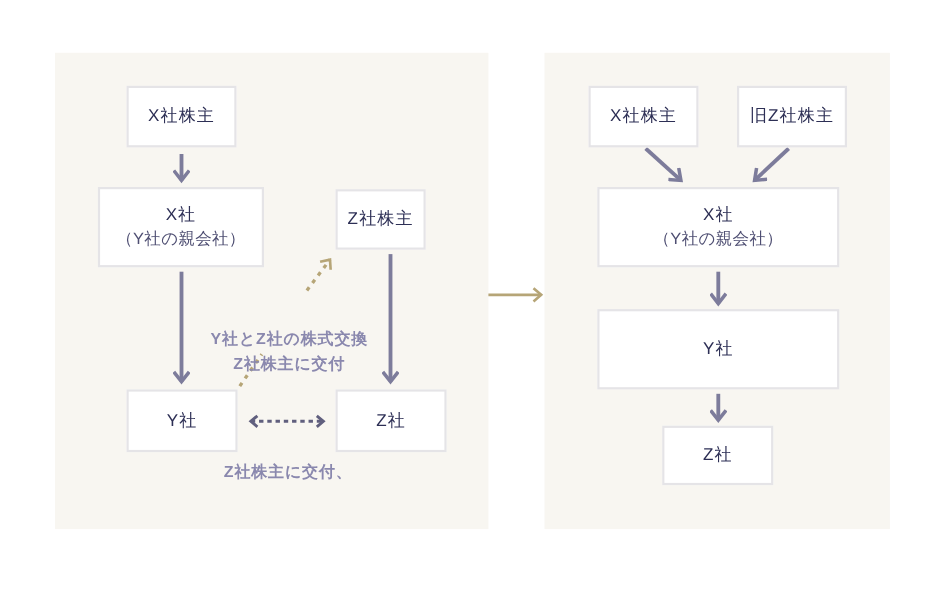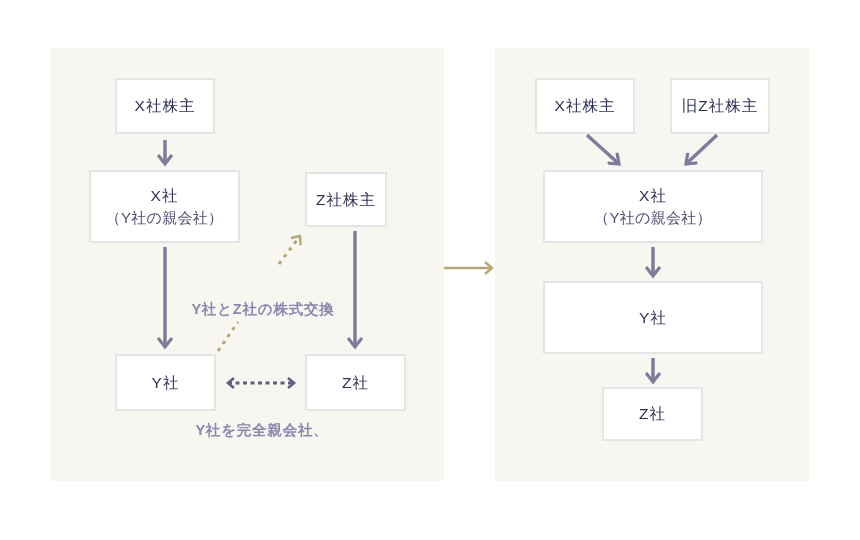--- a/index.html
+++ b/index.html
@@ -83,24 +83,25 @@
   <div class="box" style="left:115px;top:354px;width:101px;height:57px;">
     <span class="label">Y社</span>
   </div>
 
   <div class="box" style="left:305px;top:354px;width:101px;height:57px;">
     <span class="label">Z社</span>
   </div>
 
   <div class="note" style="left:158px;top:257px;width:210px;margin-top:42px;">
     <div>Y社とZ社の株式交換</div>
+    <div>Z社株主に交付</div>
   </div>
 
   <div class="note" style="left:132px;top:419px;width:260px;line-height:22px;">
-    <div>Y社を完全親会社、</div>
+    <div>Z社株主に交付、</div>
   </div>
 
   <div class="box" style="left:535px;top:78px;width:100px;height:56px;">
     <span class="label">X社株主</span>
   </div>
 
   <div class="box" style="left:670px;top:78px;width:100px;height:56px;">
     <span class="label">旧Z社株主</span>
   </div>
 

